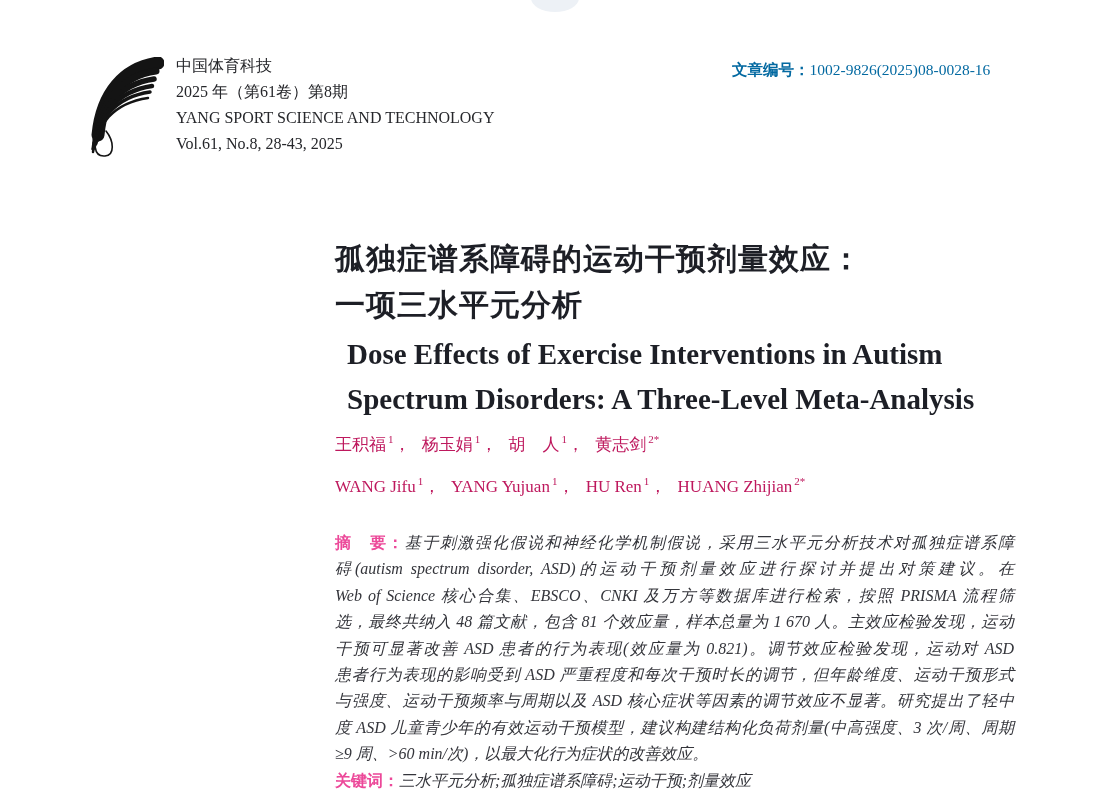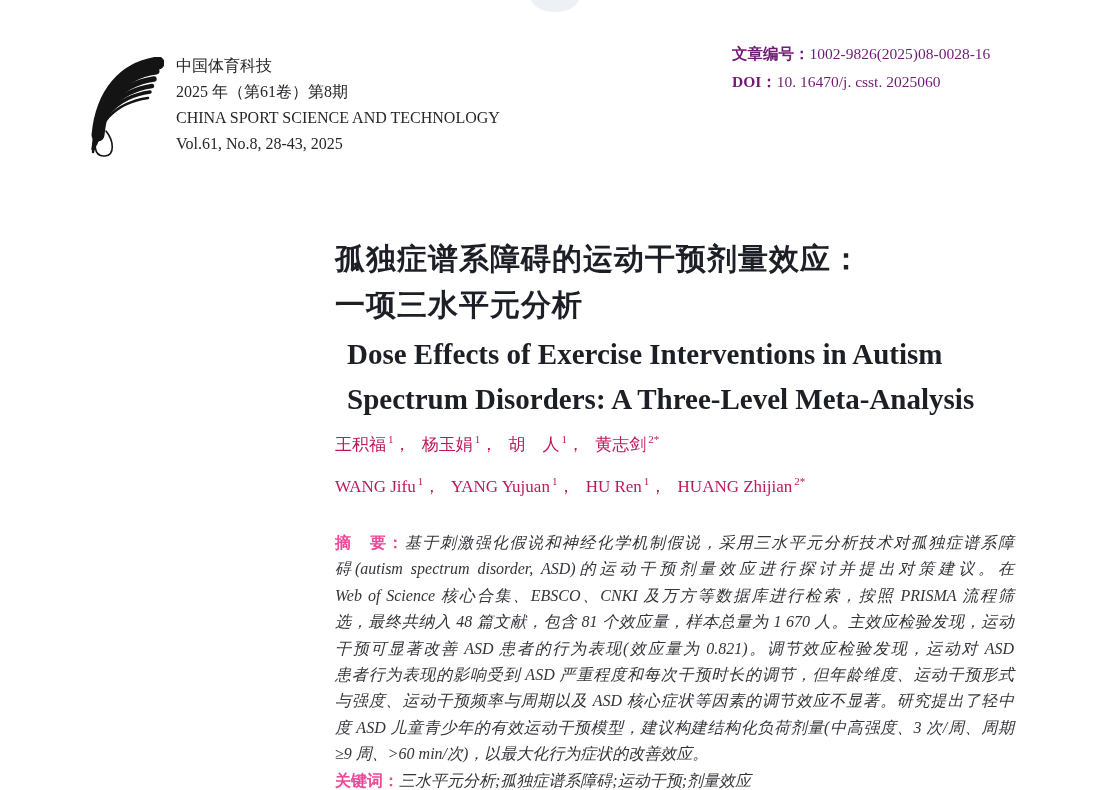--- a/index.html
+++ b/index.html
@@ -27,24 +27,24 @@
   .jinfo {
     position: absolute;
     left: 176px; top: 53px;
     font-size: 16px;
     line-height: 26px;
     color: #26272b;
     white-space: nowrap;
   }
   .ameta {
     position: absolute;
-    left: 732px; top: 40px;
+    left: 732px; top: 56px;
     font-size: 15.5px;
     line-height: 28px;
-    color: #701a75;
+    color: #0369a1;
     white-space: nowrap;
   }
   .b { font-weight: bold; }
   .title-cn {
     position: absolute;
     left: 335px; top: 236px;
     margin: 0;
     font-size: 30px;
     font-weight: bold;
     line-height: 46px;
@@ -110,30 +110,27 @@
         <path d="M5,92 C10,63 27,40 62,35" stroke-width="3.5"></path>
         <path d="M5,95 C9,68 25,46 60,41" stroke-width="2.5"></path>
         <path d="M14,66 C3,86 6,100 17,99 C27,98 26,84 18,74" stroke-width="1.6"></path>
       </g>
     </svg>
   </div>
 
   <div class="jinfo">
     <div>中国体育科技</div>
     <div>2025 年（第61卷）第8期</div>
-    <div>CHINA SPORT SCIENCE AND TECHNOLOGY</div>
+    <div>YANG SPORT SCIENCE AND TECHNOLOGY</div>
     <div>Vol.61, No.8, 28-43, 2025</div>
   </div>
 
   <div class="ameta">
     <div>
       <span class="b">文章编号：</span><span>1002-9826(2025)08-0028-16</span>
-    </div>
-    <div>
-      <span class="b">DOI：</span><span>10. 16470/j. csst. 2025060</span>
     </div>
   </div>
 
   <h1 class="title-cn">
     <div>孤独症谱系障碍的运动干预剂量效应：</div>
     <div>一项三水平元分析</div>
   </h1>
 
   <h2 class="title-en">
     <div>Dose Effects of Exercise Interventions in Autism</div>

